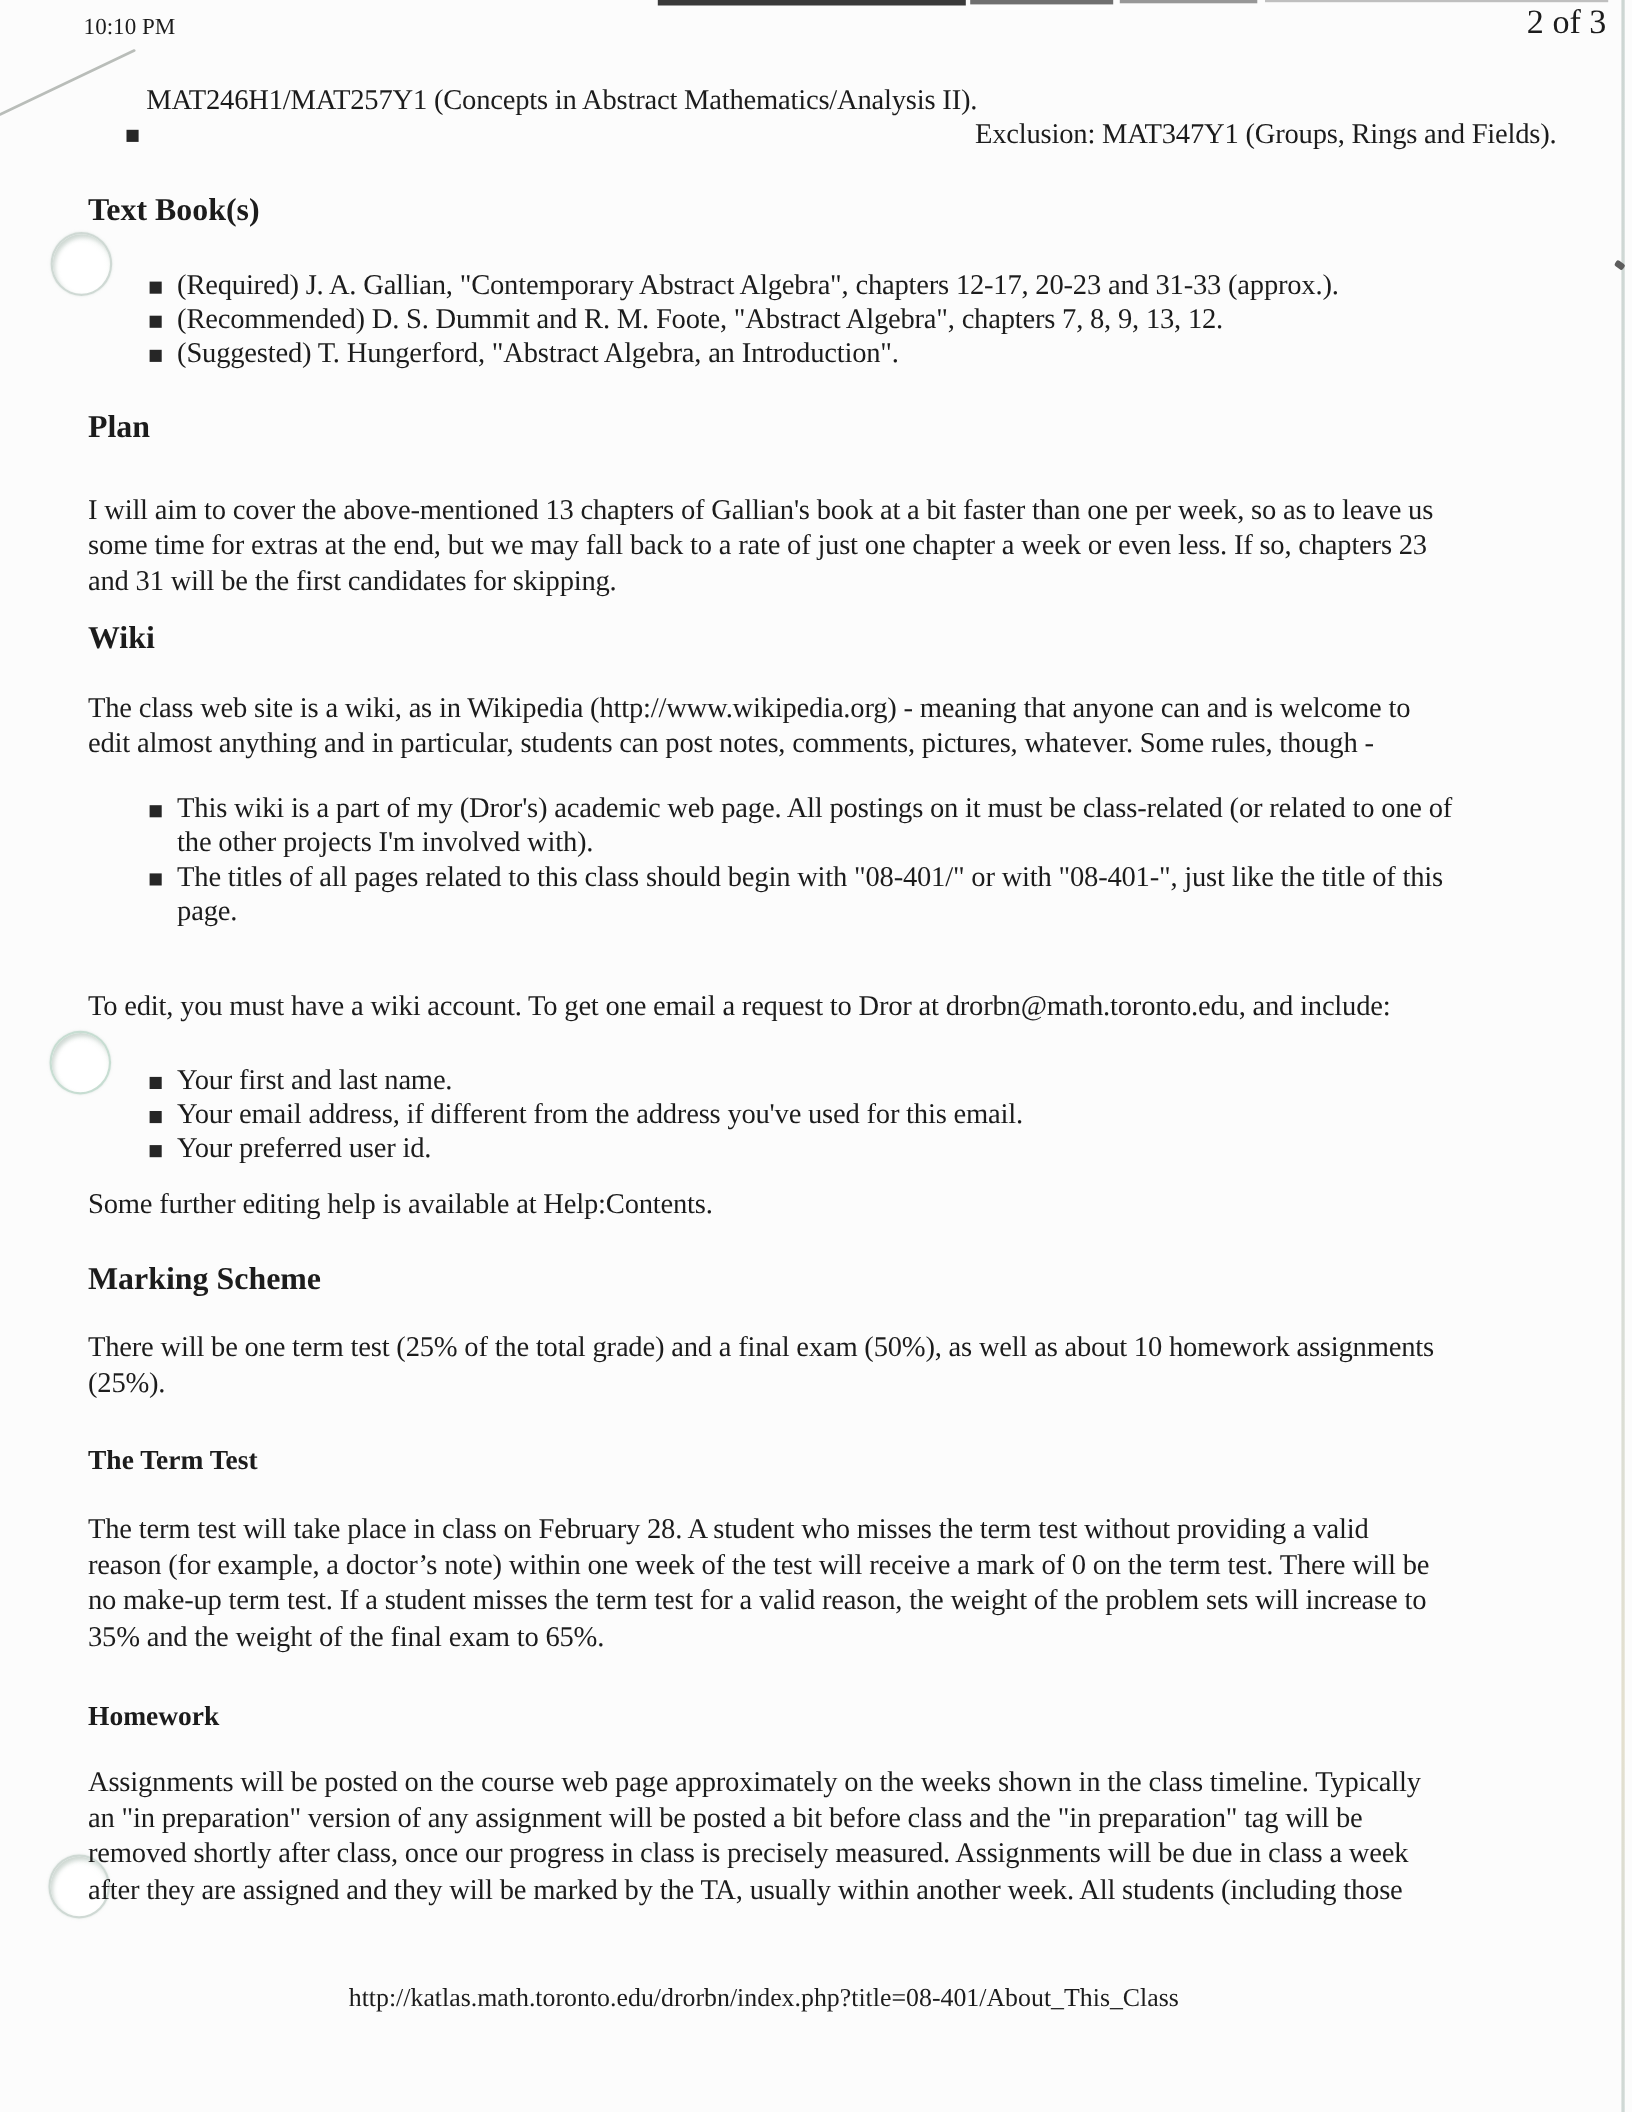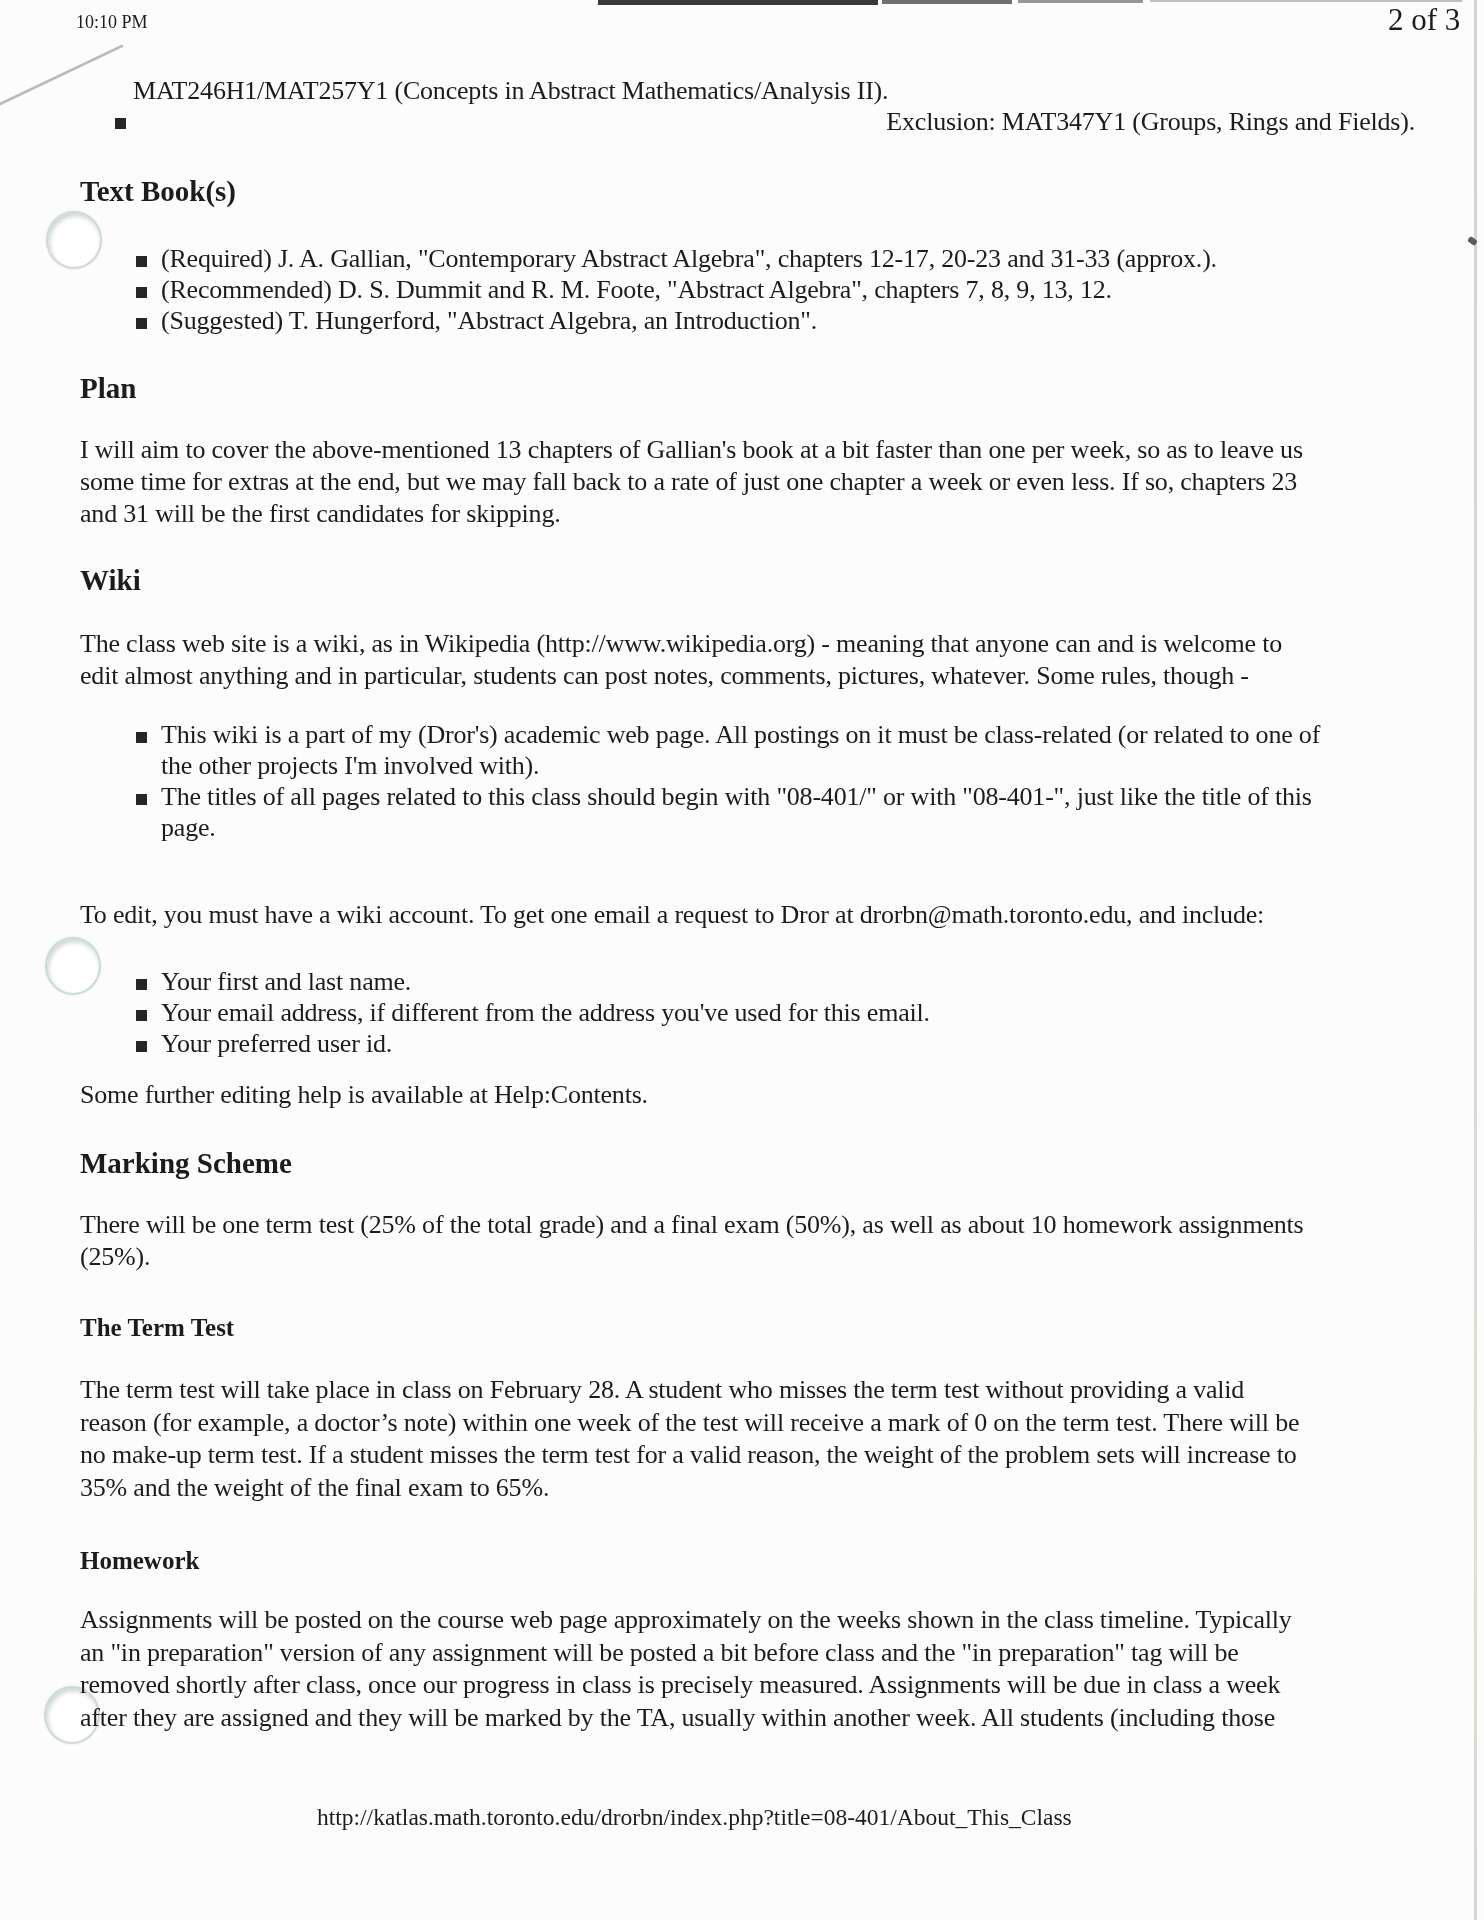--- a/index.html
+++ b/index.html
@@ -29,21 +29,21 @@
   .punch-hole{
     position:absolute;width:52px;height:54px;border-radius:50%;
     background:radial-gradient(circle at 45% 60%, #ffffff 55%, #f3f7f4 100%);
     border:2px solid #cfd9d4;
     box-shadow:inset 2px 3px 4px rgba(150,170,160,0.45), 0 0 2px rgba(190,205,198,0.5);
   }
   .hole-1{left:46px;top:211px;}
   .hole-2{left:45px;top:937px;border-color:#c7ddd2;}
   .hole-3{left:44px;top:1686px;}
   
-  .header-time{position:absolute;left:76px;top:12px;font-size:18px;}
+  .header-time{position:absolute;left:76px;top:12px;font-size:21px;}
   .page-indicator{position:absolute;left:1388px;top:2px;font-size:31px;text-align:right;}
   .footer-url{position:absolute;left:317px;top:1804px;font-size:23.5px;}
   
   .abs{position:absolute;}
   .body-text{
     font-size:26px;line-height:32px;letter-spacing:-0.2px;
     white-space:pre-line;margin:0;
   }
   .h-big{font-size:29px;font-weight:bold;margin:0;line-height:34px;}
   .h-sub{font-size:25px;font-weight:bold;margin:0;line-height:30px;}
@@ -100,21 +100,21 @@
   </div>
 
   <h2 class="abs h-big" style="left:80px;top:174px">Text Book(s)</h2>
   <ul class="abs doc-list" style="left:135px;top:243px;width:1330px">
     <li>(Required) J. A. Gallian, "Contemporary Abstract Algebra", chapters 12-17, 20-23 and 31-33 (approx.).</li>
     <li>(Recommended) D. S. Dummit and R. M. Foote, "Abstract Algebra", chapters 7, 8, 9, 13, 12.</li>
     <li>(Suggested) T. Hungerford, "Abstract Algebra, an Introduction".</li>
   </ul>
 
   <h2 class="abs h-big" style="left:80px;top:371px">Plan</h2>
-  <p class="abs body-text" style="left:80px;top:434px;width:1385px">I will aim to cover the above-mentioned 13 chapters of Gallian's book at a bit faster than one per week, so as to leave us
+  <p class="abs body-text" style="left:80px;top:448px;width:1385px">I will aim to cover the above-mentioned 13 chapters of Gallian's book at a bit faster than one per week, so as to leave us
 some time for extras at the end, but we may fall back to a rate of just one chapter a week or even less. If so, chapters 23
 and 31 will be the first candidates for skipping.</p>
 
   <h2 class="abs h-big" style="left:80px;top:563px">Wiki</h2>
   <p class="abs body-text" style="left:80px;top:628px;width:1385px">The class web site is a wiki, as in Wikipedia (http://www.wikipedia.org) - meaning that anyone can and is welcome to
 edit almost anything and in particular, students can post notes, comments, pictures, whatever. Some rules, though -</p>
   <ul class="abs doc-list" style="left:135px;top:719px;width:1330px">
     <li>This wiki is a part of my (Dror's) academic web page. All postings on it must be class-related (or related to one of
 the other projects I'm involved with).</li>
     <li>The titles of all pages related to this class should begin with "08-401/" or with "08-401-", just like the title of this

